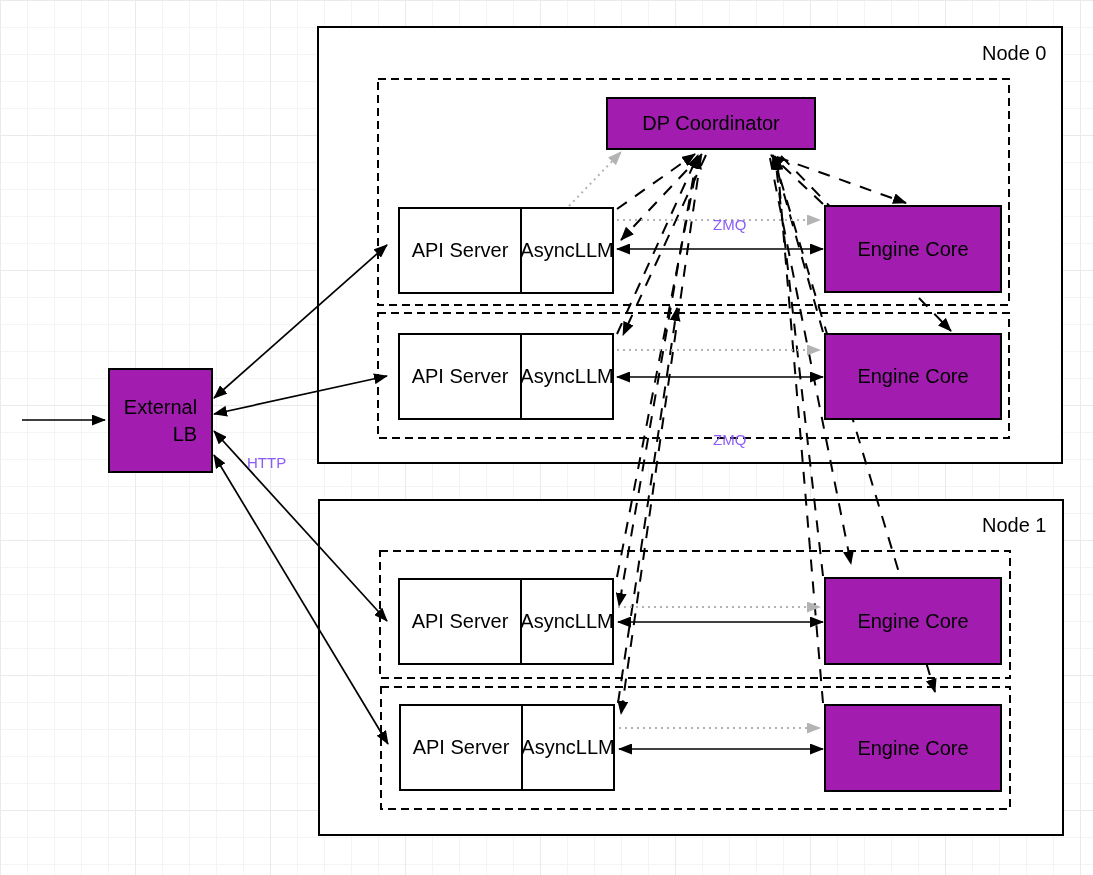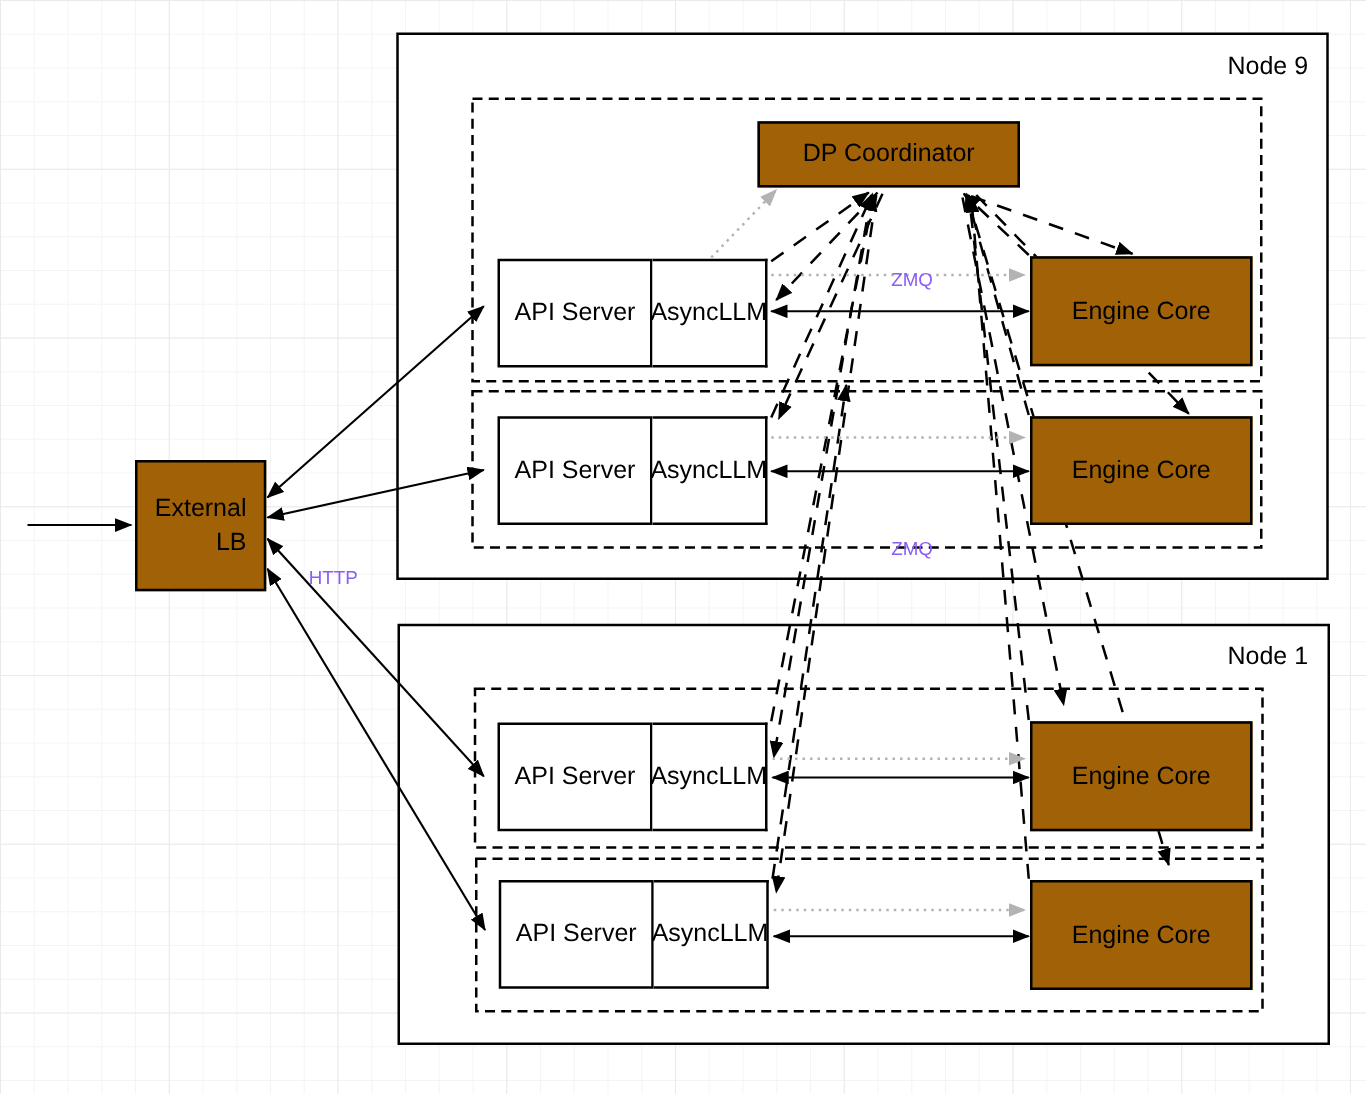--- a/index.html
+++ b/index.html
@@ -9,21 +9,21 @@
     background-color:#ffffff;
     background-image:
       linear-gradient(#eaeaea 1px, transparent 1px),
       linear-gradient(90deg,#eaeaea 1px, transparent 1px),
       linear-gradient(#f4f4f4 1px, transparent 1px),
       linear-gradient(90deg,#f4f4f4 1px, transparent 1px);
     background-size:135px 135px,135px 135px,27px 27px,27px 27px;
   }
   #wires{position:absolute;left:0;top:0;z-index:1;}
   .box{
-    position:absolute;z-index:3;background:#a16207;border:2px solid #000000;
+    position:absolute;z-index:3;background:#a21caf;border:2px solid #000000;
     box-sizing:border-box;display:flex;align-items:center;justify-content:center;
     font-size:20px;color:#000000;
   }
   .pairbox{position:absolute;z-index:3;display:flex;box-sizing:border-box;padding-left:10px;}
   .cell{
     background:#ffffff;border:2px solid #000000;box-sizing:border-box;
     display:flex;align-items:center;justify-content:center;font-size:20px;
   }
   .cell.api{width:124px;}
   .cell.llm{width:92px;border-left:none;}
@@ -96,21 +96,21 @@
     <line x1="214" y1="414" x2="387" y2="376" marker-start="url(#ahS)" marker-end="url(#ahE)"></line>
     <line x1="214" y1="431" x2="387" y2="621" marker-start="url(#ahS)" marker-end="url(#ahE)"></line>
     <line x1="214" y1="455" x2="388" y2="744" marker-start="url(#ahS)" marker-end="url(#ahE)"></line>
     <line x1="617" y1="249" x2="823" y2="249" marker-start="url(#ahS)" marker-end="url(#ahE)"></line>
     <line x1="617" y1="377" x2="823" y2="377" marker-start="url(#ahS)" marker-end="url(#ahE)"></line>
     <line x1="618" y1="622" x2="823" y2="622" marker-start="url(#ahS)" marker-end="url(#ahE)"></line>
     <line x1="619" y1="749" x2="823" y2="749" marker-start="url(#ahS)" marker-end="url(#ahE)"></line>
   </g>
 </svg>
 
-<div class="nodelabel" style="left:982px;top:42px;">Node 9</div>
+<div class="nodelabel" style="left:982px;top:42px;">Node 0</div>
 <div class="nodelabel" style="left:982px;top:514px;">Node 1</div>
 
 <div class="box" style="left:606px;top:97px;width:210px;height:53px;">
   <span>DP Coordinator</span>
 </div>
 
 <div class="box lb" style="left:108px;top:368px;width:105px;height:105px;">
   <div class="lb-text">
     <div>External</div>
     <div>LB</div>

